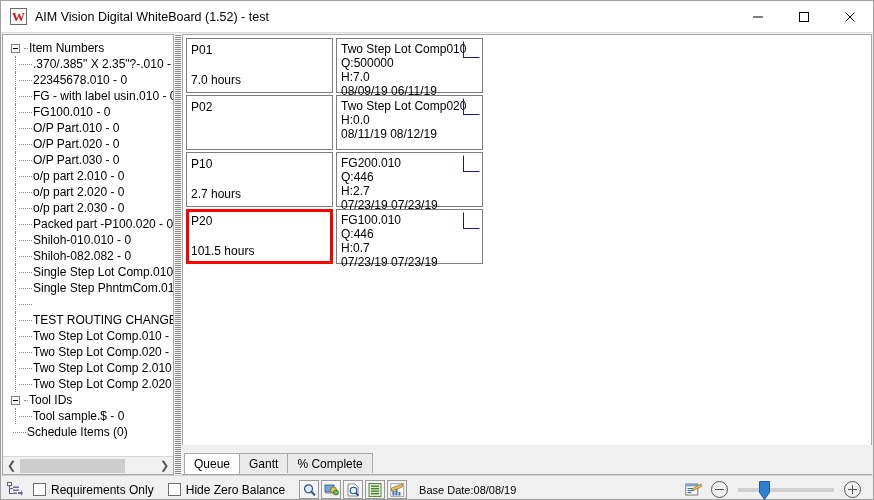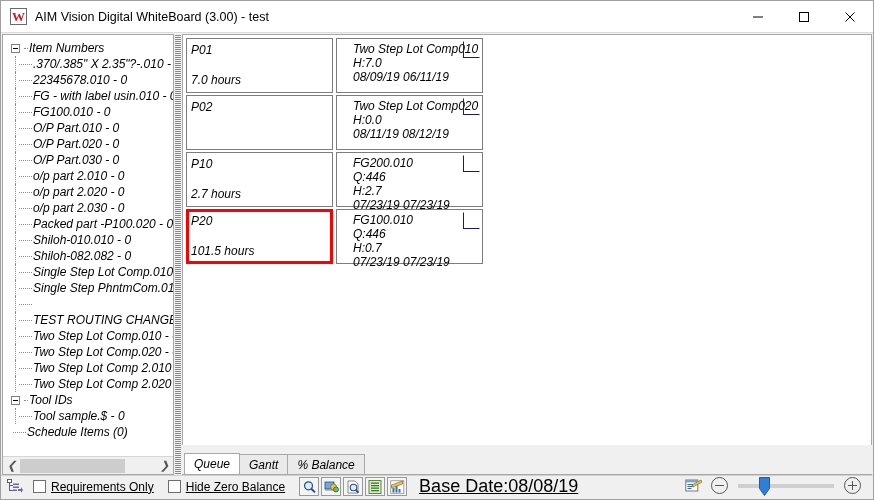--- a/index.html
+++ b/index.html
@@ -78,21 +78,20 @@
   }
   .win-btn svg { display: block; }
 
   
   .body {
     flex: 1 1 auto;
     display: flex;
     min-height: 0;
     background: #f0f0f0;
     padding: 0;
-    font-style: italic;
   }
 
   
   .leftpane {
     width: 172px;
     min-width: 172px;
     display: flex;
     flex-direction: column;
     background: #ffffff;
     border: 1px solid #a8a8a8;
@@ -250,21 +249,21 @@
     padding: 2px 0 0 2px;
   }
   .op-code { }
   .op-hours { margin-top: 16px; }
   .op-card.selected .op-hours { margin-top: 16px; }
 
   .item-card {
     width: 147px;
     height: 55px;
     margin-right: 3px;
-    padding: 3px 0 0 16px;
+    padding: 3px 0 0 4px;
   }
   .item-line { white-space: nowrap; }
   .corner-box {
     position: absolute;
     right: 2px;
     top: 2px;
     width: 17px;
     height: 17px;
     border: 1px solid #1b1b6e;
     border-top-color: transparent;
@@ -282,21 +281,21 @@
     width: 14px;
     height: 15px;
   }
 
   
   .tabstrip {
     height: 23px;
     min-height: 22px;
     background: #f0f0f0;
     display: flex;
-    align-items: flex-end;
+    align-items: center;
     border-bottom: 1px solid #a8a8a8;
     padding-left: 2px;
     box-sizing: border-box;
   }
   .tab {
     height: 20px;
     line-height: 20px;
     padding: 0 9px;
     font-size: 12px;
     border: 1px solid #a8a8a8;
@@ -314,24 +313,23 @@
     z-index: 2;
   }
 
   
   .statusbar {
     height: 24px;
     min-height: 24px;
     background: #f0f0f0;
     border-top: 1px solid #d0d0d0;
     display: flex;
-    align-items: flex-start;
+    align-items: flex-end;
     padding: 0 6px 0 4px;
     box-sizing: border-box;
-    text-decoration: underline;
   }
   .sb-left { display: flex; align-items: center; }
   .sb-right { margin-left: auto; display: flex; align-items: center; }
   .chk {
     width: 13px;
     height: 13px;
     border: 1px solid #6e6e6e;
     background: #fff;
     box-sizing: border-box;
     margin-right: 5px;
@@ -343,21 +341,21 @@
     height: 19px;
     border: 1px solid #999;
     background: #f4f4f4;
     margin-right: 2px;
     display: flex;
     align-items: center;
     justify-content: center;
     box-sizing: border-box;
   }
   .tool-btn.noborder { border-color: transparent; background: transparent; }
-  .basedate { font-size: 18px; margin-left: 10px; white-space: nowrap; }
+  .basedate { font-size: 11px; margin-left: 10px; white-space: nowrap; }
   .round-btn {
     width: 17px;
     height: 17px;
     border-radius: 50%;
     border: 1.5px solid #555;
     display: flex;
     align-items: center;
     justify-content: center;
     box-sizing: border-box;
     margin: 0 6px;
@@ -392,21 +390,21 @@
     height: 19px;
   }
 </style>
 </head>
 <body>
 
 <div class="app">
 
   <div class="titlebar">
     <div class="app-icon">W</div>
-    <div class="title-text">AIM Vision Digital WhiteBoard (3.00) - test</div>
+    <div class="title-text">AIM Vision Digital WhiteBoard (1.52) - test</div>
     <div class="win-buttons">
       <div class="win-btn">
         <svg width="12" height="12" viewBox="0 0 12 12">
             <line x1="1" y1="6" x2="11" y2="6" stroke="#000" stroke-width="1"></line>
           </svg>
       </div>
       <div class="win-btn">
         <svg width="12" height="12" viewBox="0 0 12 12">
             <rect x="1.5" y="1.5" width="9" height="9" fill="none" stroke="#000" stroke-width="1"></rect>
           </svg>
@@ -606,20 +604,21 @@
 
     <div class="rightpane">
       <div class="canvas" id="board-host">
           <div class="row">
             <div class="card op-card">
               <div class="op-code">P01</div>
               <div class="op-hours">7.0 hours</div>
             </div>
             <div class="card item-card">
               <div class="item-line">Two Step Lot Comp010</div>
+              <div class="item-line">Q:500000</div>
               <div class="item-line">H:7.0</div>
               <div class="item-line">08/09/19  06/11/19</div>
               <span class="corner-box full" style="border-top-color: transparent; border-right-color: transparent;"></span>
             </div>
           </div>
           <div class="row">
             <div class="card op-card">
               <div class="op-code">P02</div>
             </div>
             <div class="card item-card">
@@ -653,21 +652,21 @@
               <div class="item-line">H:0.7</div>
               <div class="item-line">07/23/19  07/23/19</div>
               <span class="corner-box full" style="border-top-color: transparent; border-right-color: transparent;"></span>
             </div>
           </div>
         </div>
 
       <div class="tabstrip" id="tabstrip-host">
           <div class="tab active">Queue</div>
           <div class="tab">Gantt</div>
-          <div class="tab">% Balance</div>
+          <div class="tab">% Complete</div>
         </div>
     </div>
 
   </div>
 
   <div class="statusbar">
     <div class="sb-left">
 
       <div class="tool-btn noborder">
         <svg width="16" height="15" viewBox="0 0 16 15">

